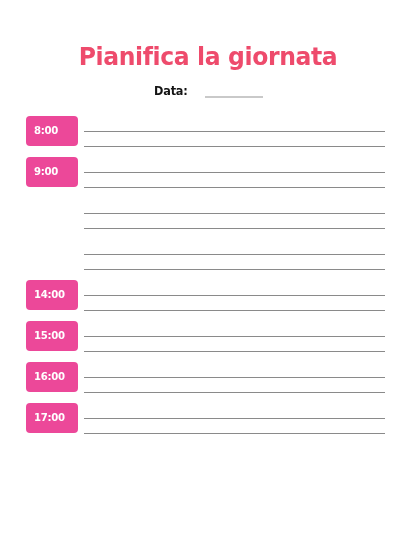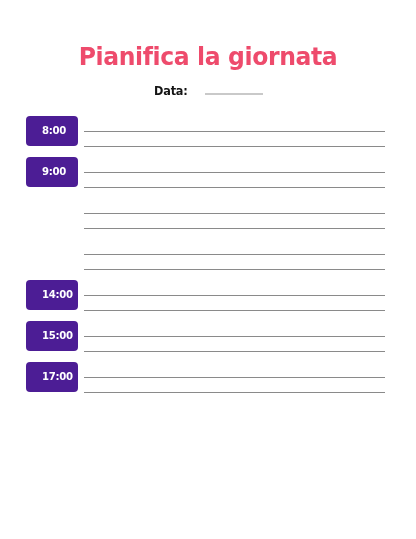--- a/index.html
+++ b/index.html
@@ -48,21 +48,21 @@
     white-space: nowrap;
   }
 
   .date-row {
     position: absolute;
     left: 0;
     top: 68px;
     width: 416px;
     display: flex;
     justify-content: center;
-    align-items: flex-start;
+    align-items: flex-end;
   }
 
   .date-label {
     color: #141414;
     font-family: "DejaVu Sans", sans-serif;
     font-weight: bold;
     font-size: 12px;
     line-height: 14px;
     letter-spacing: -0.2px;
     transform: scaleX(0.94);
@@ -90,26 +90,26 @@
     height: 30px;
     margin-bottom: 11px;
   }
 
   .time-chip {
     position: absolute;
     left: 26px;
     top: 0;
     width: 52px;
     height: 30px;
-    background: #4c1d95;
+    background: #ec4899;
     border-radius: 4px;
     box-sizing: border-box;
     display: flex;
     align-items: center;
-    padding-left: 16px;
+    padding-left: 8px;
   }
 
   .time-chip-label {
     color: #ffffff;
     font-family: "DejaVu Sans", sans-serif;
     font-weight: bold;
     font-size: 11px;
     line-height: 12px;
     letter-spacing: -0.3px;
     transform: scaleX(0.92);
@@ -194,20 +194,29 @@
         <div class="time-chip">
           <span class="time-chip-label">15:00</span>
         </div>
         <div class="write-lines">
           <div class="write-line l1"></div>
           <div class="write-line l2"></div>
         </div>
       </div>
       <div class="time-row">
         <div class="time-chip">
+          <span class="time-chip-label">16:00</span>
+        </div>
+        <div class="write-lines">
+          <div class="write-line l1"></div>
+          <div class="write-line l2"></div>
+        </div>
+      </div>
+      <div class="time-row">
+        <div class="time-chip">
           <span class="time-chip-label">17:00</span>
         </div>
         <div class="write-lines">
           <div class="write-line l1"></div>
           <div class="write-line l2"></div>
         </div>
       </div>
     </div>
 
 </div>

